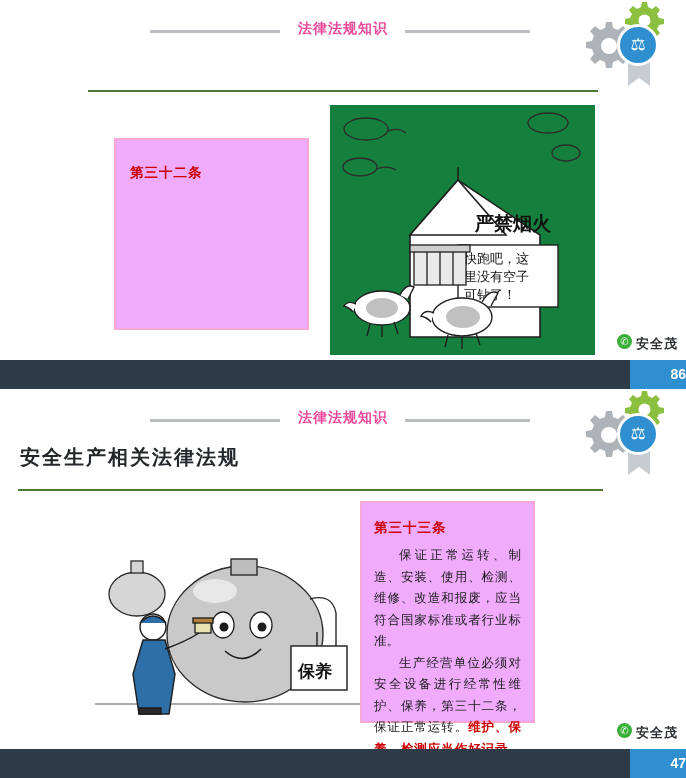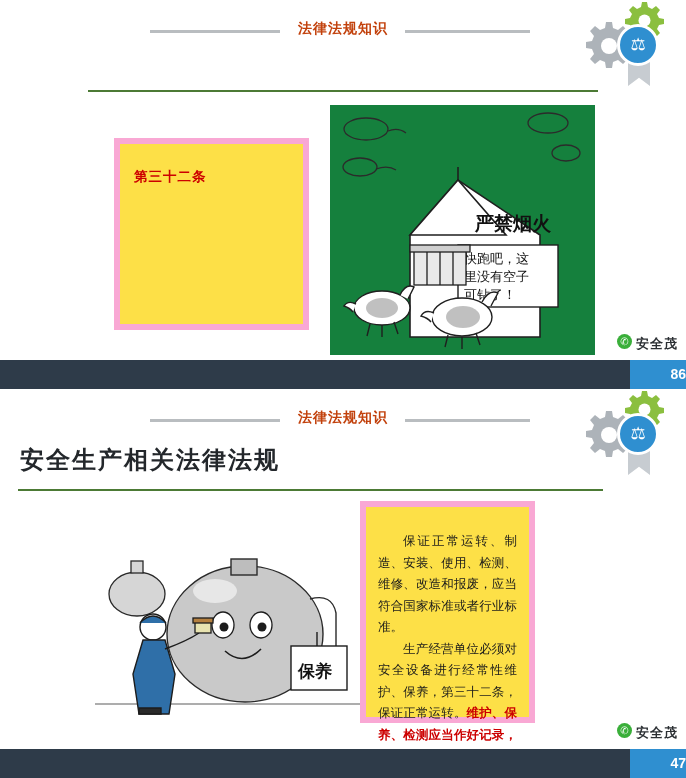--- a/index.html
+++ b/index.html
@@ -37,21 +37,21 @@
   .hdr-line.left  { left: 150px; width: 130px; }
   .hdr-line.right { left: 405px; width: 125px; }
   .hdr-title {
     position: absolute;
     top: 20px;
     left: 282px;
     width: 122px;
     text-align: center;
     font-size: 14px;
     font-weight: bold;
-    color: #c2410c;
+    color: #ec4899;
     letter-spacing: 1px;
   }
 
   
   .gear-cluster {
     position: absolute;
     top: 0;
     right: 6px;
     width: 100px;
     height: 95px;
@@ -91,22 +91,22 @@
   
   .green-rule {
     position: absolute;
     height: 2px;
     background: #4c7a35;
   }
 
   
   .text-card {
     position: absolute;
-    border: 6px solid #f9a8d4;
-    background: #fde047;
+    border: 2px solid #f9a8d4;
+    background: #f0abfc;
     box-sizing: border-box;
   }
   .card-title {
     color: #cc0000;
     font-weight: bold;
     font-size: 13.5px;
     letter-spacing: 1px;
   }
   .card-body {
     font-size: 12.5px;
@@ -120,21 +120,21 @@
   
   .illus {
     position: absolute;
     background: #15803d;
   }
   .illus svg { display: block; }
 
   
   .big-heading {
     position: absolute;
-    font-size: 24px;
+    font-size: 20px;
     font-weight: bold;
     color: #23272b;
     letter-spacing: 2px;
   }
 
   
   .footer-bar {
     position: absolute;
     left: 0;
     bottom: 0;
@@ -346,20 +346,21 @@
 
       <g stroke="#1c1c1c" stroke-width="1.4" fill="#ffffff">
         <rect x="196" y="147" width="56" height="44"></rect>
         <line x1="222" y1="133" x2="222" y2="147"></line>
       </g>
       <text x="203" y="178" font-family="'Liberation Sans',sans-serif" font-size="17" font-weight="bold" fill="#111">保养</text>
     </svg>
   </div>
 
   <div class="text-card" style="left:360px; top:112px; width:175px; height:222px; padding:16px 12px 0 12px;">
+    <div class="card-title">第三十三条</div>
     <div class="card-body" style="margin-top:8px;">
       <p><span>保证正常运转、制造、安装、使用、检测、维修、改造和报废，应当符合国家标准或者行业标准。</span></p>
       <p><span>生产经营单位必须对安全设备进行经常性维护、保养，第三十二条，保证正常运转。</span><span class="hl">维护、保养、检测应当作好记录，并由有关人员签字。</span></p>
     </div>
   </div>
 
   <div class="wm" style="right:8px; bottom:36px;">
     <span class="wm-dot">✆</span>
     <span class="wm-text">安全茂</span>
   </div>

